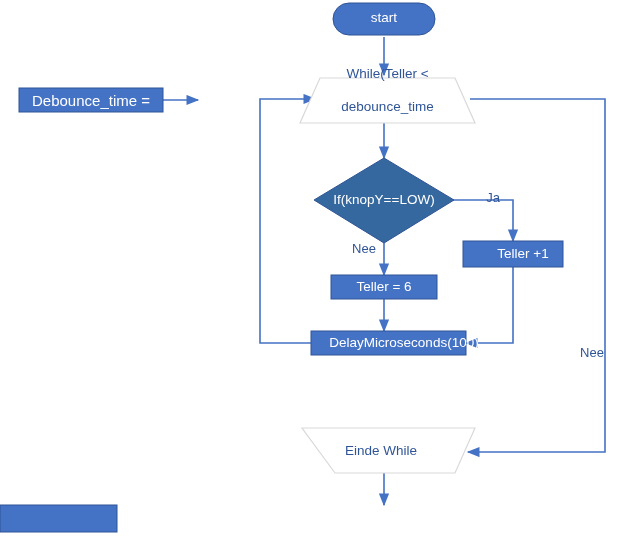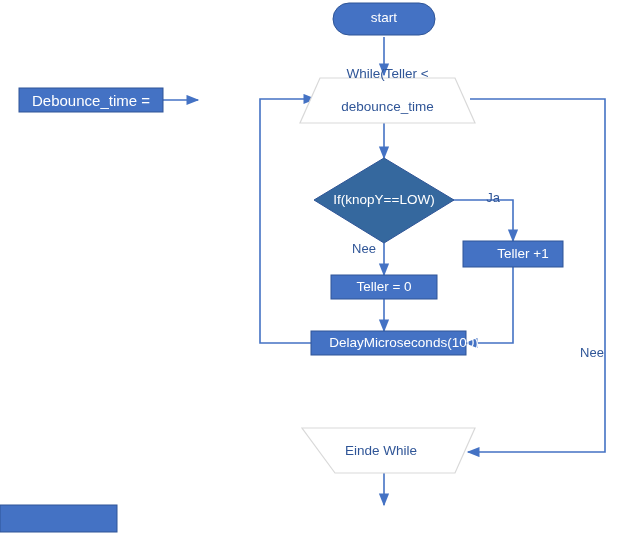--- a/index.html
+++ b/index.html
@@ -101,21 +101,21 @@
 
 <div class="node-label lbl-white" style="left:19px; top:92px; width:144px; font-size:15px;">Debounce_time = 100</div>
 
 <div class="node-label lbl-blue" style="left:300px; top:66px; width:175px;">While(Teller &lt;</div>
 <div class="node-label lbl-blue" style="left:300px; top:99px; width:175px;">debounce_time</div>
 
 <div class="node-label lbl-white" style="left:314px; top:192px; width:140px;text-align:center;">If(knopY==LOW)</div>
 
 <div class="node-label lbl-white" style="left:463px; top:246px; width:120px;">Teller +1</div>
 
-<div class="node-label lbl-white" style="left:331px; top:279px; width:106px;">Teller = 0</div>
+<div class="node-label lbl-white" style="left:331px; top:279px; width:106px;">Teller = 6</div>
 
 <div class="node-label lbl-white" style="left:311px; top:335px; width:186px;">DelayMicroseconds(100)</div>
 
 <div class="node-label lbl-blue" style="left:321px; top:443px; width:120px;">Einde While</div>
 
 <div class="node-label lbl-white" style="left:326px; top:511px; width:117px;">Volgende functie</div>
 
 <div class="edge-label" style="left:478px; top:190px; width:30px;">Ja</div>
 <div class="edge-label" style="left:344px; top:241px; width:40px;">Nee</div>
 <div class="edge-label" style="left:575px; top:345px; width:34px;">Nee</div>

